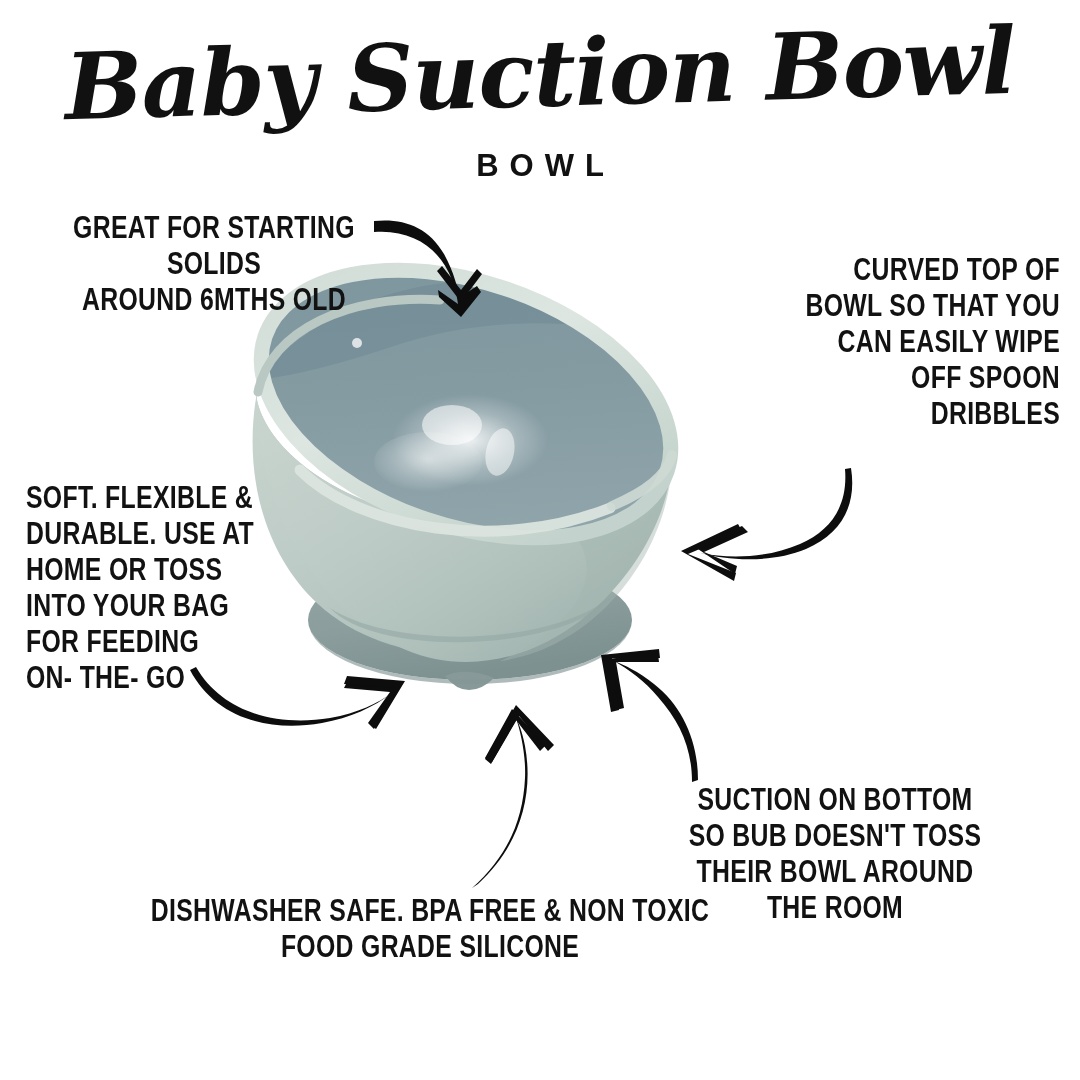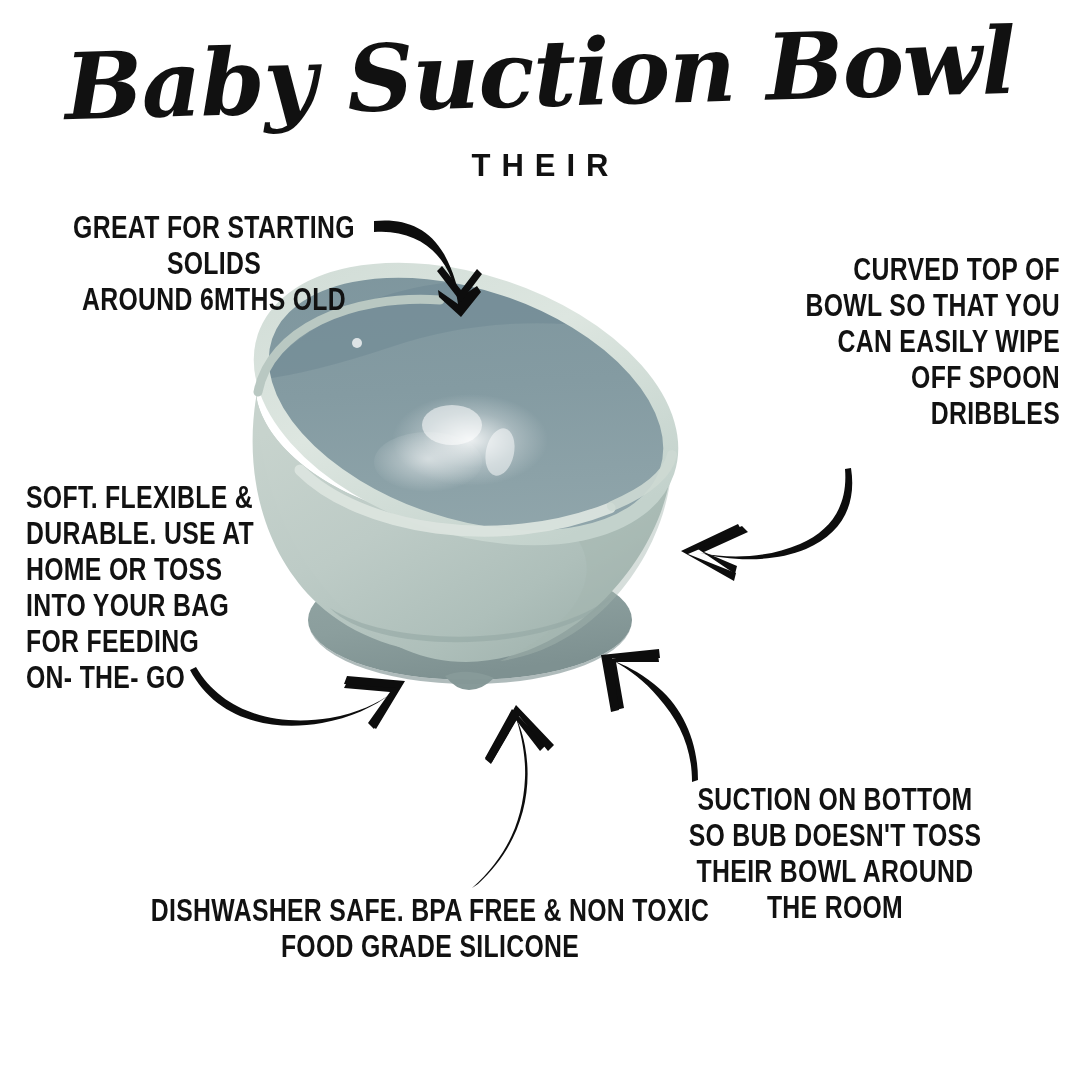--- a/index.html
+++ b/index.html
@@ -64,21 +64,21 @@
     position:absolute; left:0; top:0; width:1080px; height:1080px;
     pointer-events:none;
   }
 </style>
 </head>
 <body>
 
 <div id="stage">
 
   <div class="title-script">Baby Suction Bowl</div>
-  <div class="title-sub">THEIR</div>
+  <div class="title-sub">BOWL</div>
 
   <div class="bowl-layer">
     <svg width="1080" height="1080" viewBox="0 0 1080 1080">
       <defs>
 
         <linearGradient id="bodyGrad" x1="0" y1="0.15" x2="0.85" y2="1">
           <stop offset="0%" stop-color="#c7d3cd"></stop>
           <stop offset="38%" stop-color="#bdcbc6"></stop>
           <stop offset="72%" stop-color="#aebfba"></stop>
           <stop offset="100%" stop-color="#9cafaa"></stop>

